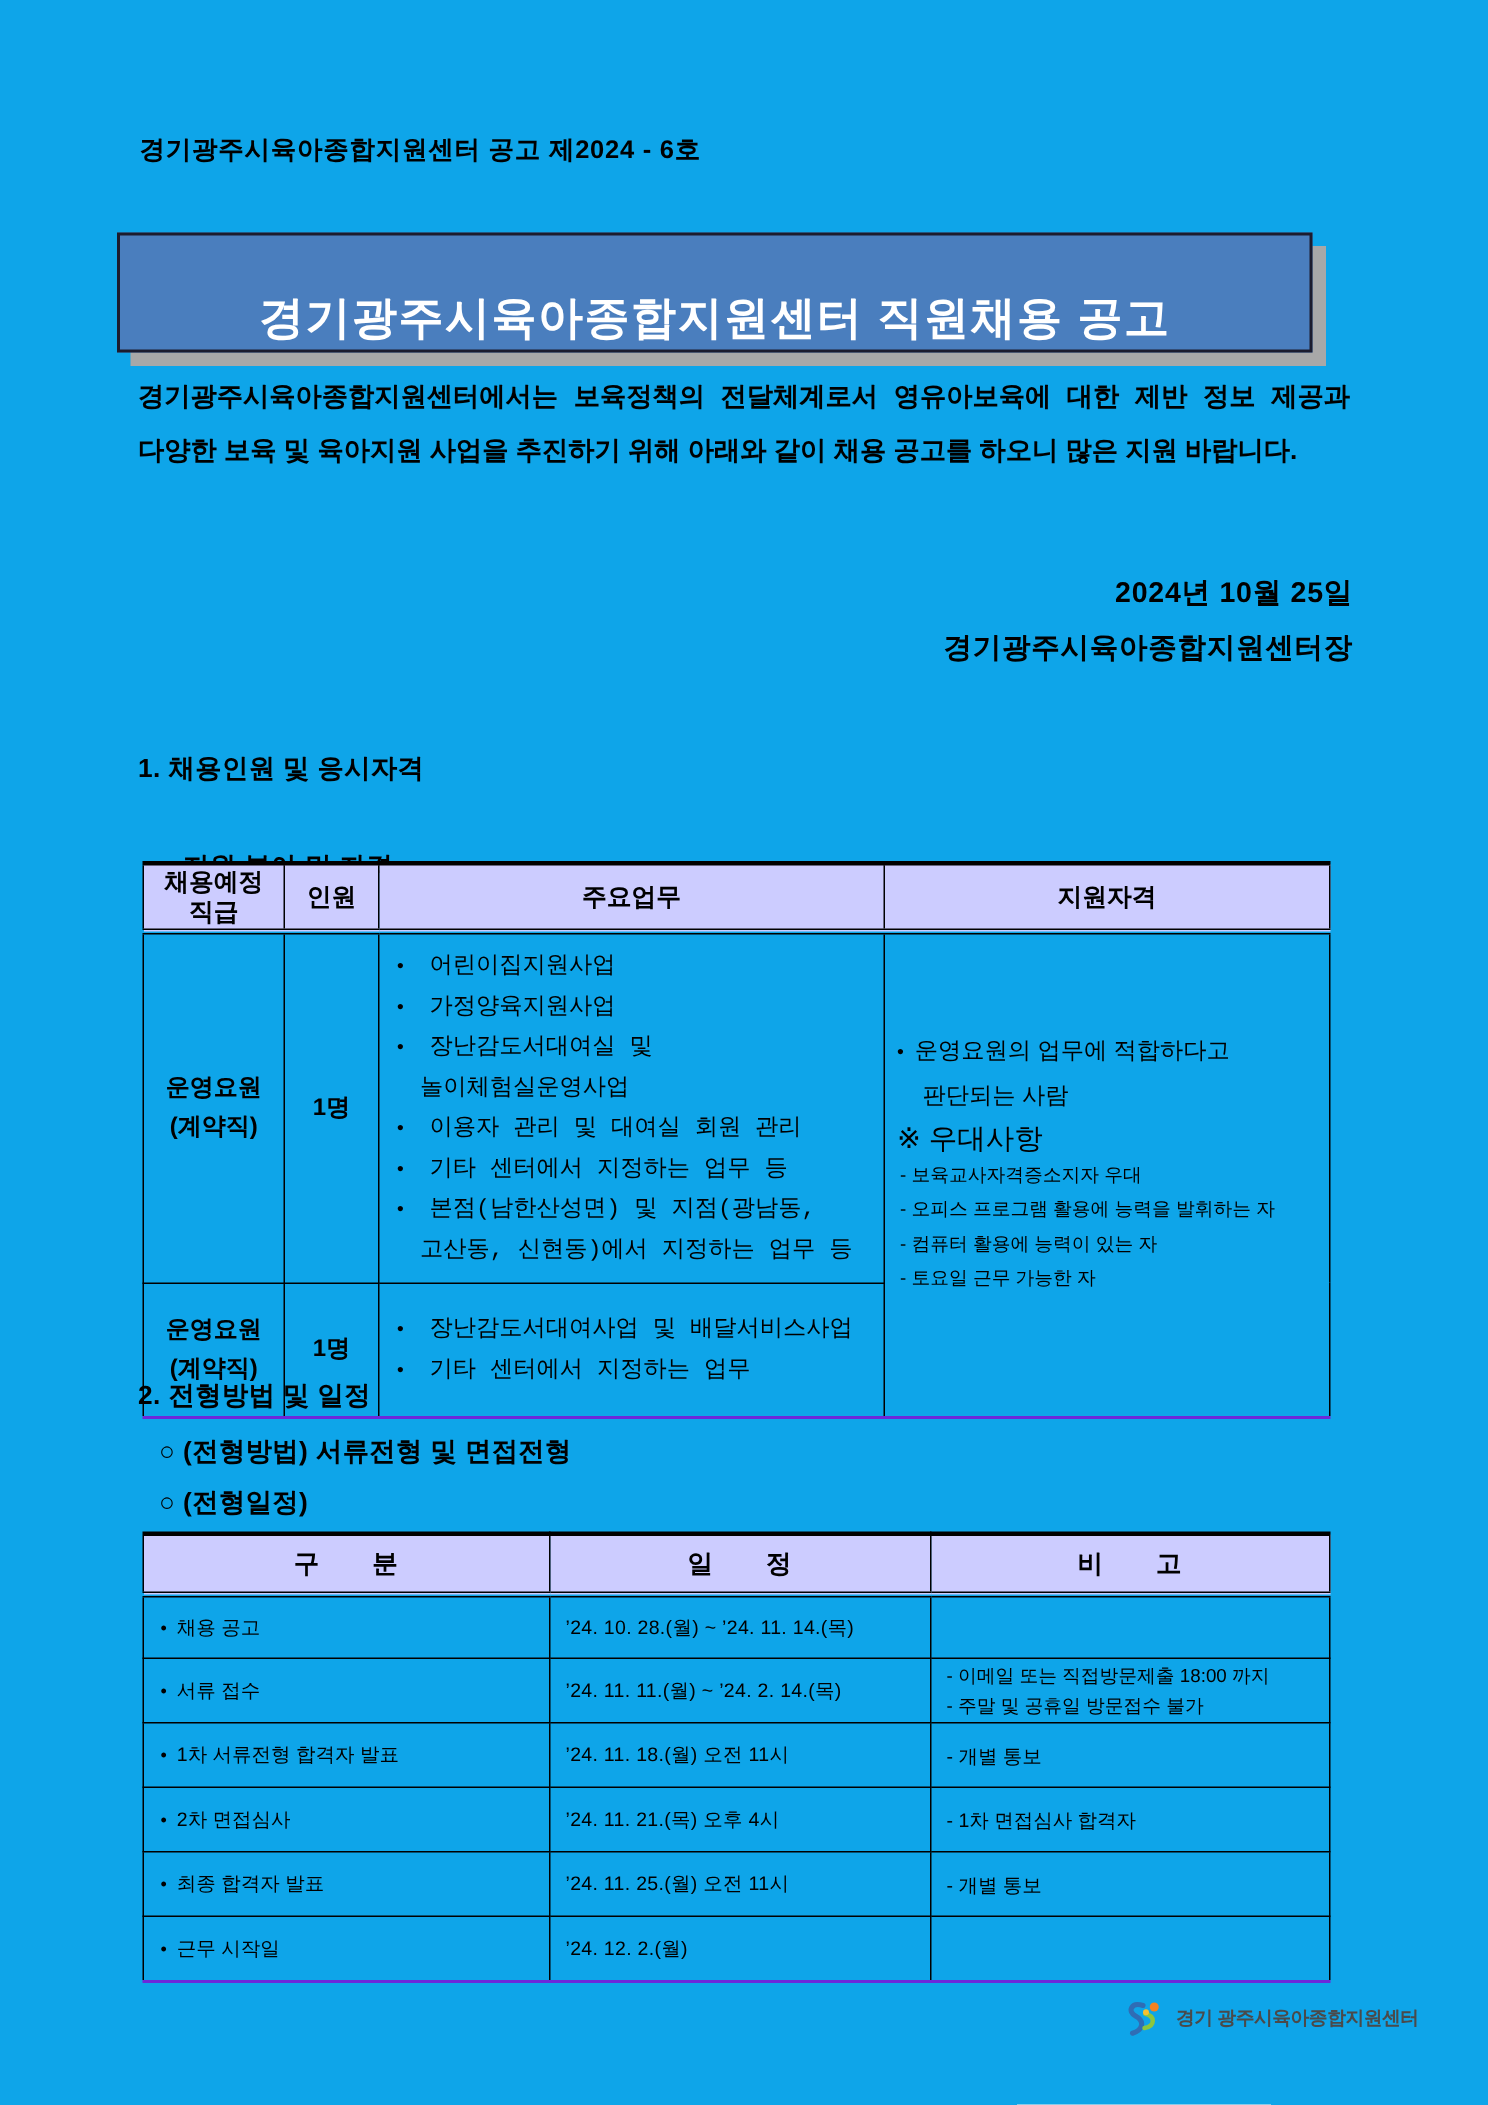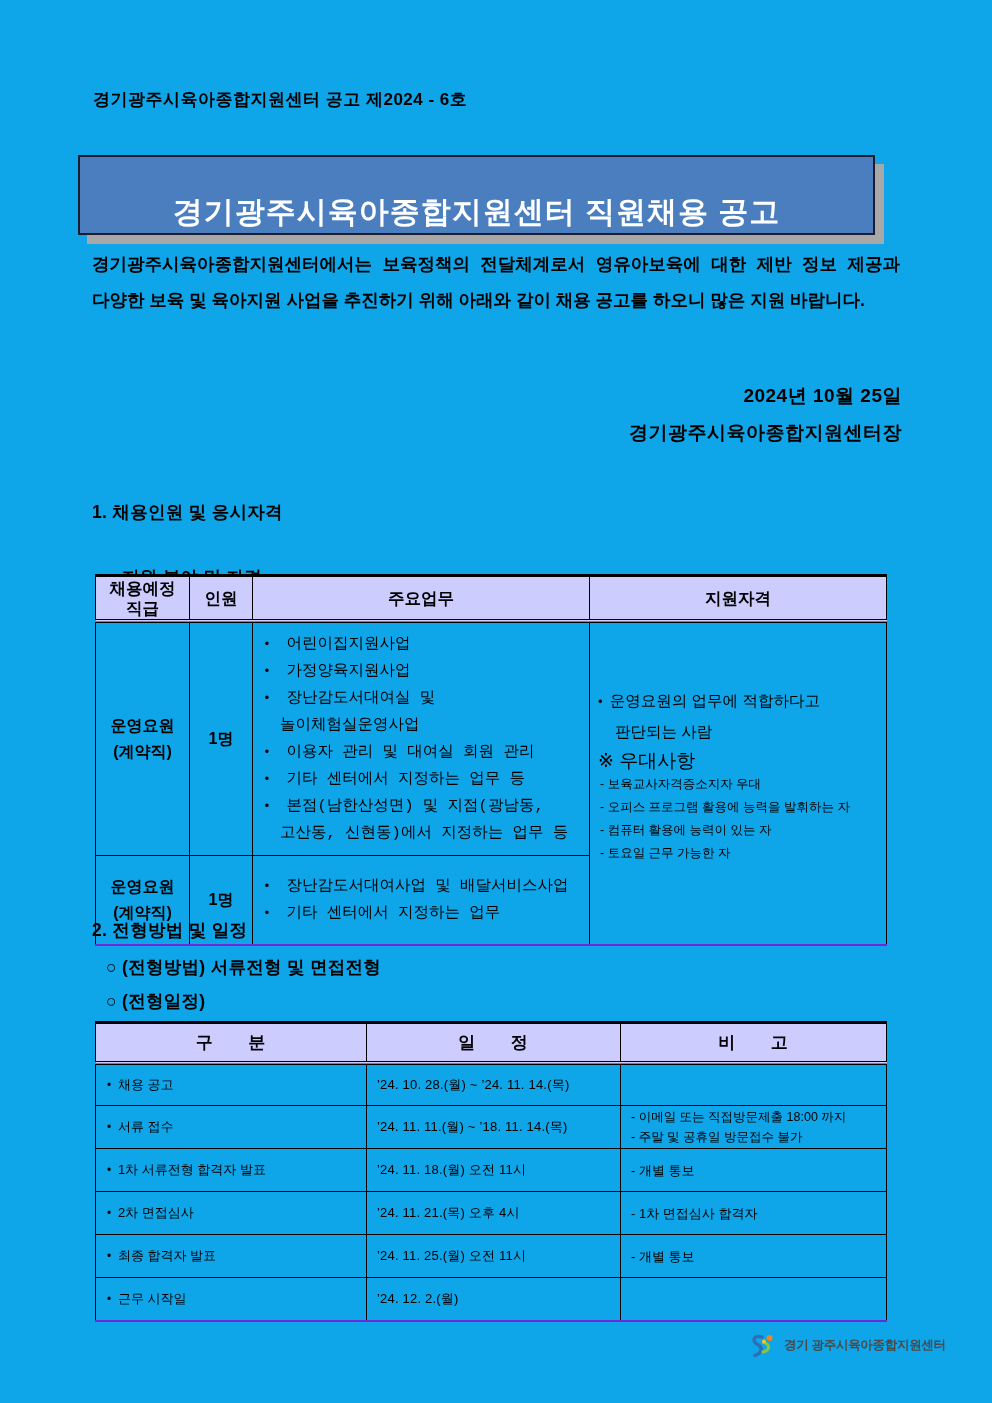--- a/index.html
+++ b/index.html
@@ -207,21 +207,21 @@
         <th>일      정</th>
         <th>비      고</th>
       </tr>
       <tr>
         <td class="cat">채용 공고</td>
         <td class="sch">’24. 10. 28.(월) ~ ’24. 11. 14.(목)</td>
         <td class="note"></td>
       </tr>
       <tr>
         <td class="cat">서류 접수</td>
-        <td class="sch">’24. 11. 11.(월) ~ ’18. 11. 14.(목)</td>
+        <td class="sch">’24. 11. 11.(월) ~ ’24. 2. 14.(목)</td>
         <td class="note small">
           <div class="note-line">- 이메일 또는 직접방문제출 18:00 까지</div>
           <div class="note-line">- 주말 및 공휴일 방문접수 불가</div>
         </td>
       </tr>
       <tr>
         <td class="cat">1차 서류전형 합격자 발표</td>
         <td class="sch">’24. 11. 18.(월) 오전 11시</td>
         <td class="note">
           <div class="note-line">- 개별 통보</div>

